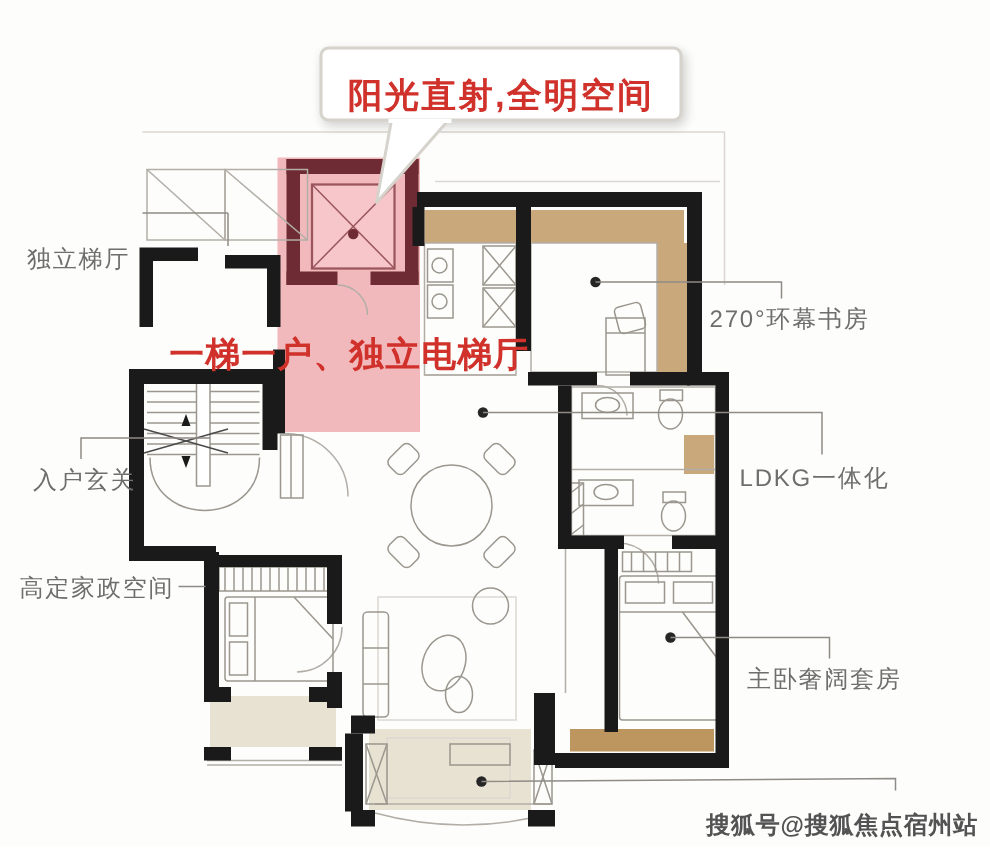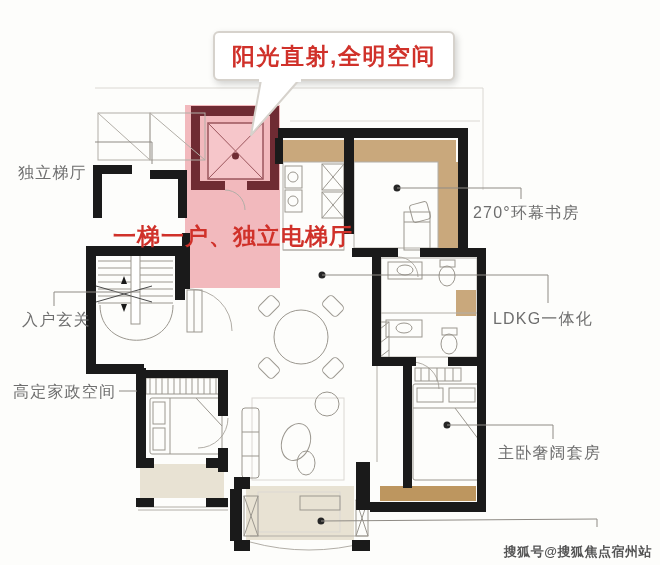--- a/index.html
+++ b/index.html
@@ -30,28 +30,28 @@
   .lnf{stroke:#9b978f;fill:none;stroke-width:1;}
   .faint{stroke:#dbd8d3;fill:none;stroke-width:1;}
   .lead{stroke:#8f8b85;fill:none;stroke-width:1;}
   .dot{fill:#262626;}
   .lbl{fill:var(--label-gray);font-size:16px;letter-spacing:1.2px;font-family:"Liberation Sans","DejaVu Sans",sans-serif;}
   .red-note{fill:var(--accent-red);font-size:23px;font-weight:bold;letter-spacing:1px;font-family:"Liberation Sans","DejaVu Sans",sans-serif;}
   .callout{
     position:absolute;left:213px;top:31px;width:238px;height:46px;
     background:#fff;border:2px solid #d6d2cc;border-radius:6px;
     box-shadow:2px 3px 7px rgba(0,0,0,.18);
-    display:flex;align-items:center;justify-content:center;
+    display:flex;align-items:flex-end;justify-content:center;
     color:var(--accent-red);font-size:23px;font-weight:bold;letter-spacing:1.5px;
     z-index:3;
   }
   .callout-tail{position:absolute;left:235px;top:79px;z-index:4;}
   .watermark{
     position:absolute;right:8px;bottom:4px;z-index:5;
-    color:#454545;font-size:13px;font-weight:bold;letter-spacing:.5px;
+    color:#454545;font-size:16px;font-weight:bold;letter-spacing:.5px;
     text-shadow:1px 1px 0 #ffffff,-1px -1px 0 rgba(255,255,255,.65);
     opacity:.92;
   }
 </style>
 </head>
 <body>
 
 <div class="stage">
 
   <svg width="660" height="565" viewBox="0 0 660 565">

